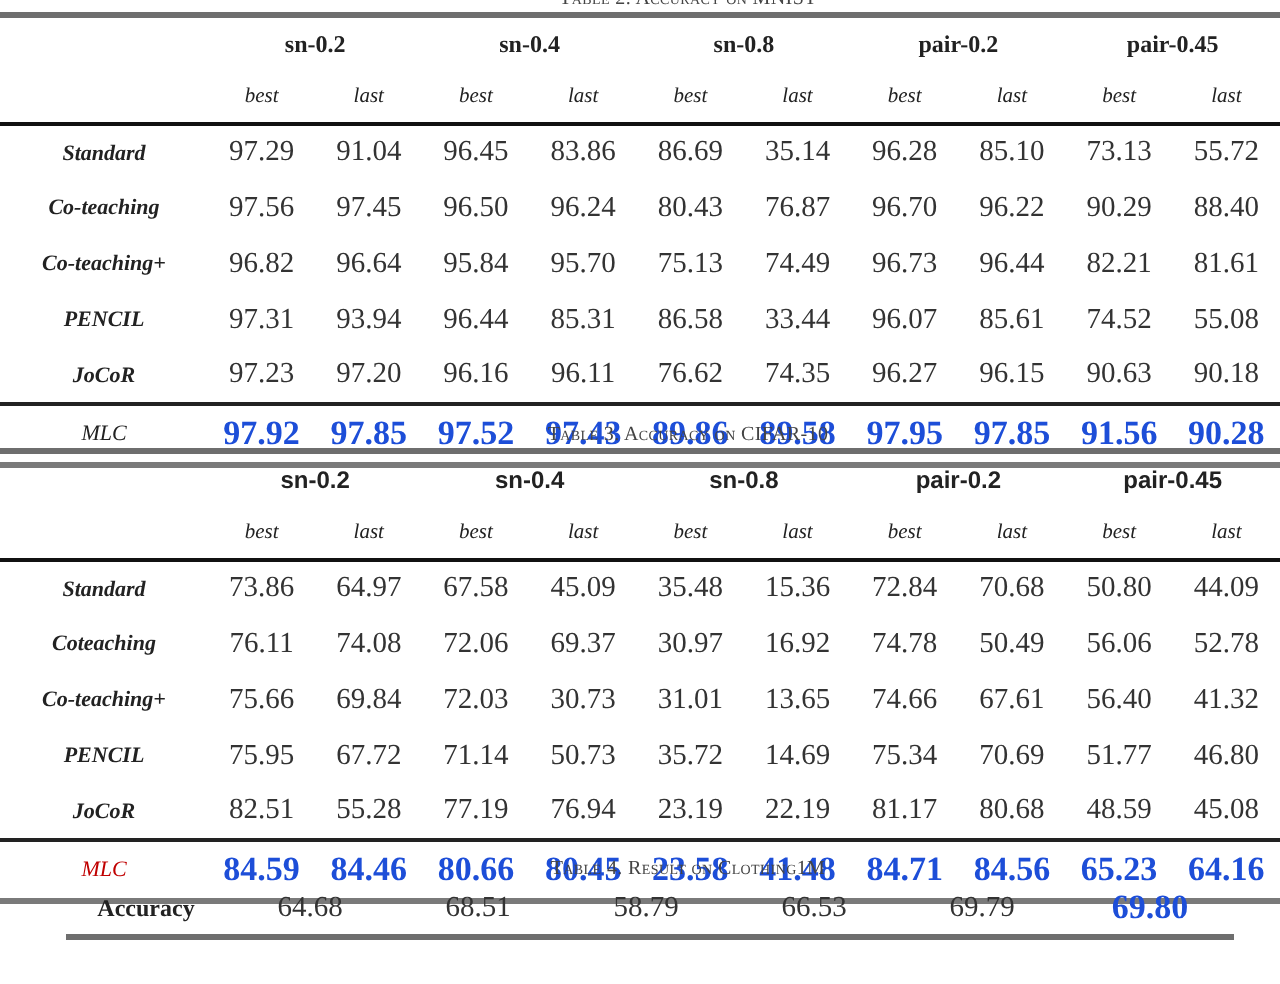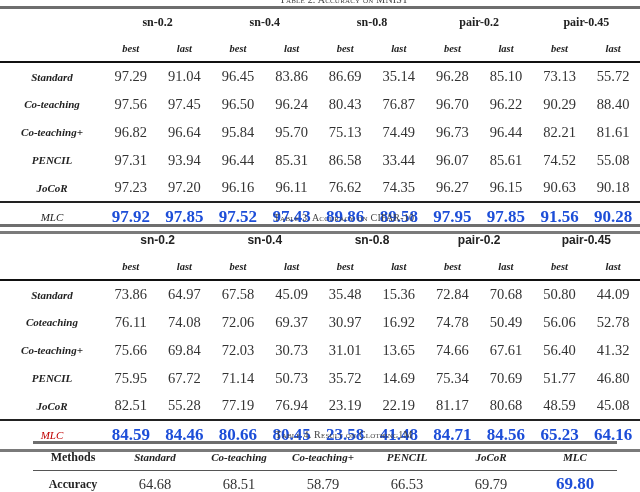--- a/index.html
+++ b/index.html
@@ -3,21 +3,21 @@
 <meta charset="utf-8">
 <style>
   html, body { margin: 0; padding: 0; background: #ffffff; }
   body { width: 640px; height: 492px; overflow: hidden; position: relative; font-family: "Liberation Serif", serif; color: #222; }
   .caption { position: absolute; left: 0; width: 640px; text-align: center; font-size: 10px; color: #444; font-variant: small-caps; letter-spacing: 0.2px; line-height: 12px; margin-left: 24px; }
   .tbl { position: absolute; left: 0; width: 584px; border-collapse: collapse; table-layout: fixed; }
   .tbl td, .tbl th { padding: 0; text-align: center; }
   .top-rule { border-top: 3px solid #6e6e6e; }
   .grp { font-weight: bold; font-size: 12px; height: 26px; }
   .grp.sans { font-family: "Liberation Sans", sans-serif; }
-  .sub { font-style: italic; font-weight: bold; font-size: 10.5px; height: 26px; }
+  .sub { font-style: italic; font-weight: normal; font-size: 10.5px; height: 26px; }
   .hdr-end { border-bottom: 2px solid #111; }
   .method { font-style: italic; font-weight: bold; font-size: 11px; }
   .num { font-size: 14.5px; color: #333; }
   .row { height: 28px; }
   .mlc-row td { border-top: 2px solid #222; border-bottom: 3px solid #7a7a7a; height: 28px; }
   .best-num { color: #1d4ed8; font-weight: bold; font-size: 17px; }
   .mlc-method { font-style: italic; font-size: 11px; color: #222; }
   .mlc-method.red { color: #c00000; font-weight: normal; }
   .t4 { position: absolute; left: 33px; width: 584px; border-collapse: collapse; table-layout: fixed; }
   .t4 td { text-align: center; padding: 0; height: 26px; }
@@ -251,29 +251,20 @@
     </tbody>
 </table>
 
 <div class="caption" style="top:429px;">Table 4. Result on Clothing1M</div>
 <table class="t4" style="top:441px;">
   <colgroup>
       <col style="width:80px">
       <col span="6" style="width:84px">
     </colgroup>
   <tbody>
-      <tr class="hrow">
-    <td class="lbl">Methods</td>
-    <td class="mh">Standard</td>
-    <td class="mh">Co-teaching</td>
-    <td class="mh">Co-teaching+</td>
-    <td class="mh">PENCIL</td>
-    <td class="mh">JoCoR</td>
-    <td class="mh">MLC</td>
-  </tr>
   <tr class="drow">
     <td class="lbl">Accuracy</td>
     <td class="num">64.68</td>
     <td class="num">68.51</td>
     <td class="num">58.79</td>
     <td class="num">66.53</td>
     <td class="num">69.79</td>
     <td class="best-num">69.80</td>
   </tr>
 </tbody>

